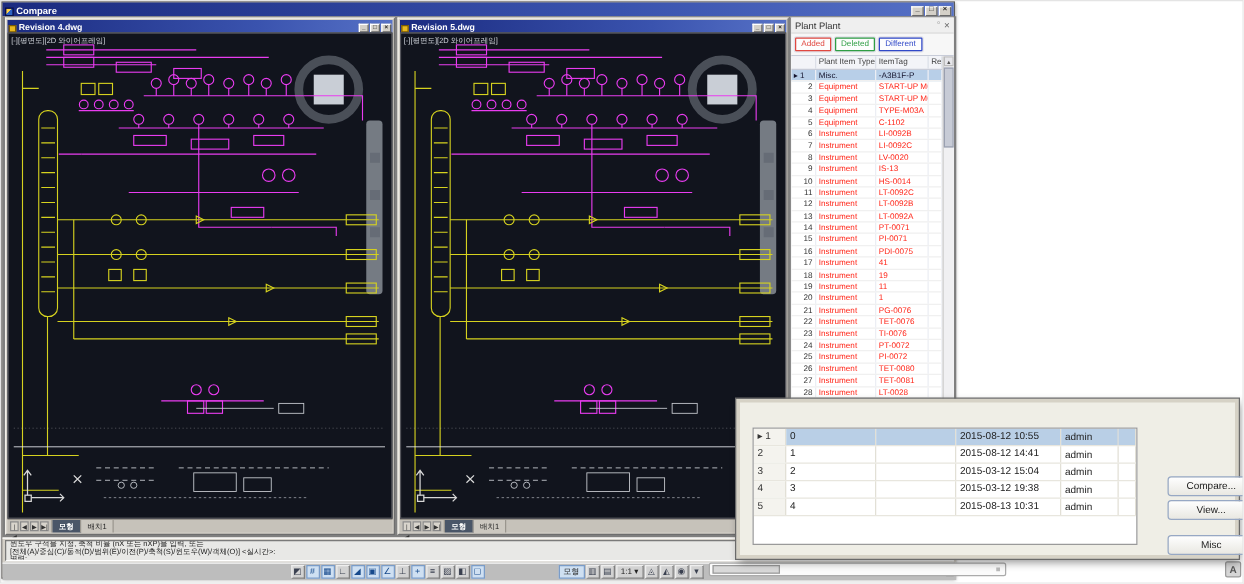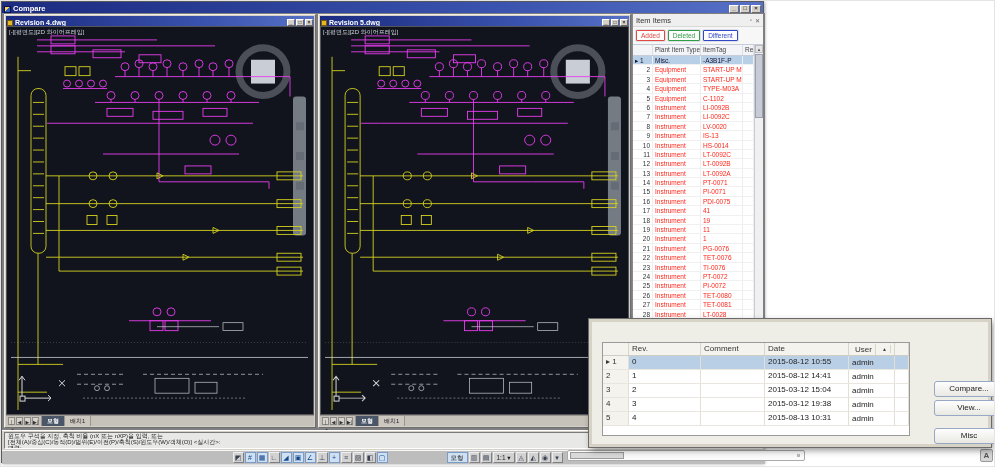--- a/index.html
+++ b/index.html
@@ -359,21 +359,21 @@
               <span>▶</span>
               <span>▶|</span>
           </span>
           <span class="tab active">모형</span>
           <span class="tab idle">배치1</span>
         </div>
       </div>
 
       <div class="plant-panel">
         <div class="panel-title">
-          <span>Item Items</span>
+          <span>Plant Plant</span>
           <span class="icons">
             <span>▫</span>
             <span>✕</span>
           </span>
         </div>
         <div class="filter-row">
             <button class="filter-btn" style="color: rgb(224, 72, 64); border-color: rgb(224, 72, 64);">Added</button>
             <button class="filter-btn" style="color: rgb(47, 158, 68); border-color: rgb(47, 158, 68);">Deleted</button>
             <button class="filter-btn" style="color: rgb(48, 72, 200); border-color: rgb(48, 72, 200);">Different</button>
           </div>
@@ -606,31 +606,20 @@
           <span class="sicon">◭</span>
           <span class="sicon">◉</span>
           <span class="sicon">▾</span>
         </span>
       <span class="grip">◢</span>
     </div>
   </div>
 
   <div class="dialog">
     <div class="rev-grid">
-      <div class="rhead">
-        <span class="rc0"></span>
-        <span class="rc1">Rev.</span>
-        <span class="rc2">Comment</span>
-        <span class="rc3">Date</span>
-        <span class="rc4">
-            <span>User</span>
-            <span class="sort-arrow">▲</span>
-          </span>
-        <span class="rc5"></span>
-      </div>
       <div>
           <div class="rrow sel">
             <span class="rc0">▸ 1</span>
             <span class="rc1">0</span>
             <span class="rc2"></span>
             <span class="rc3">2015-08-12 10:55</span>
             <span class="rc4">admin</span>
             <span class="rc5"></span>
           </div>
           <div class="rrow">

